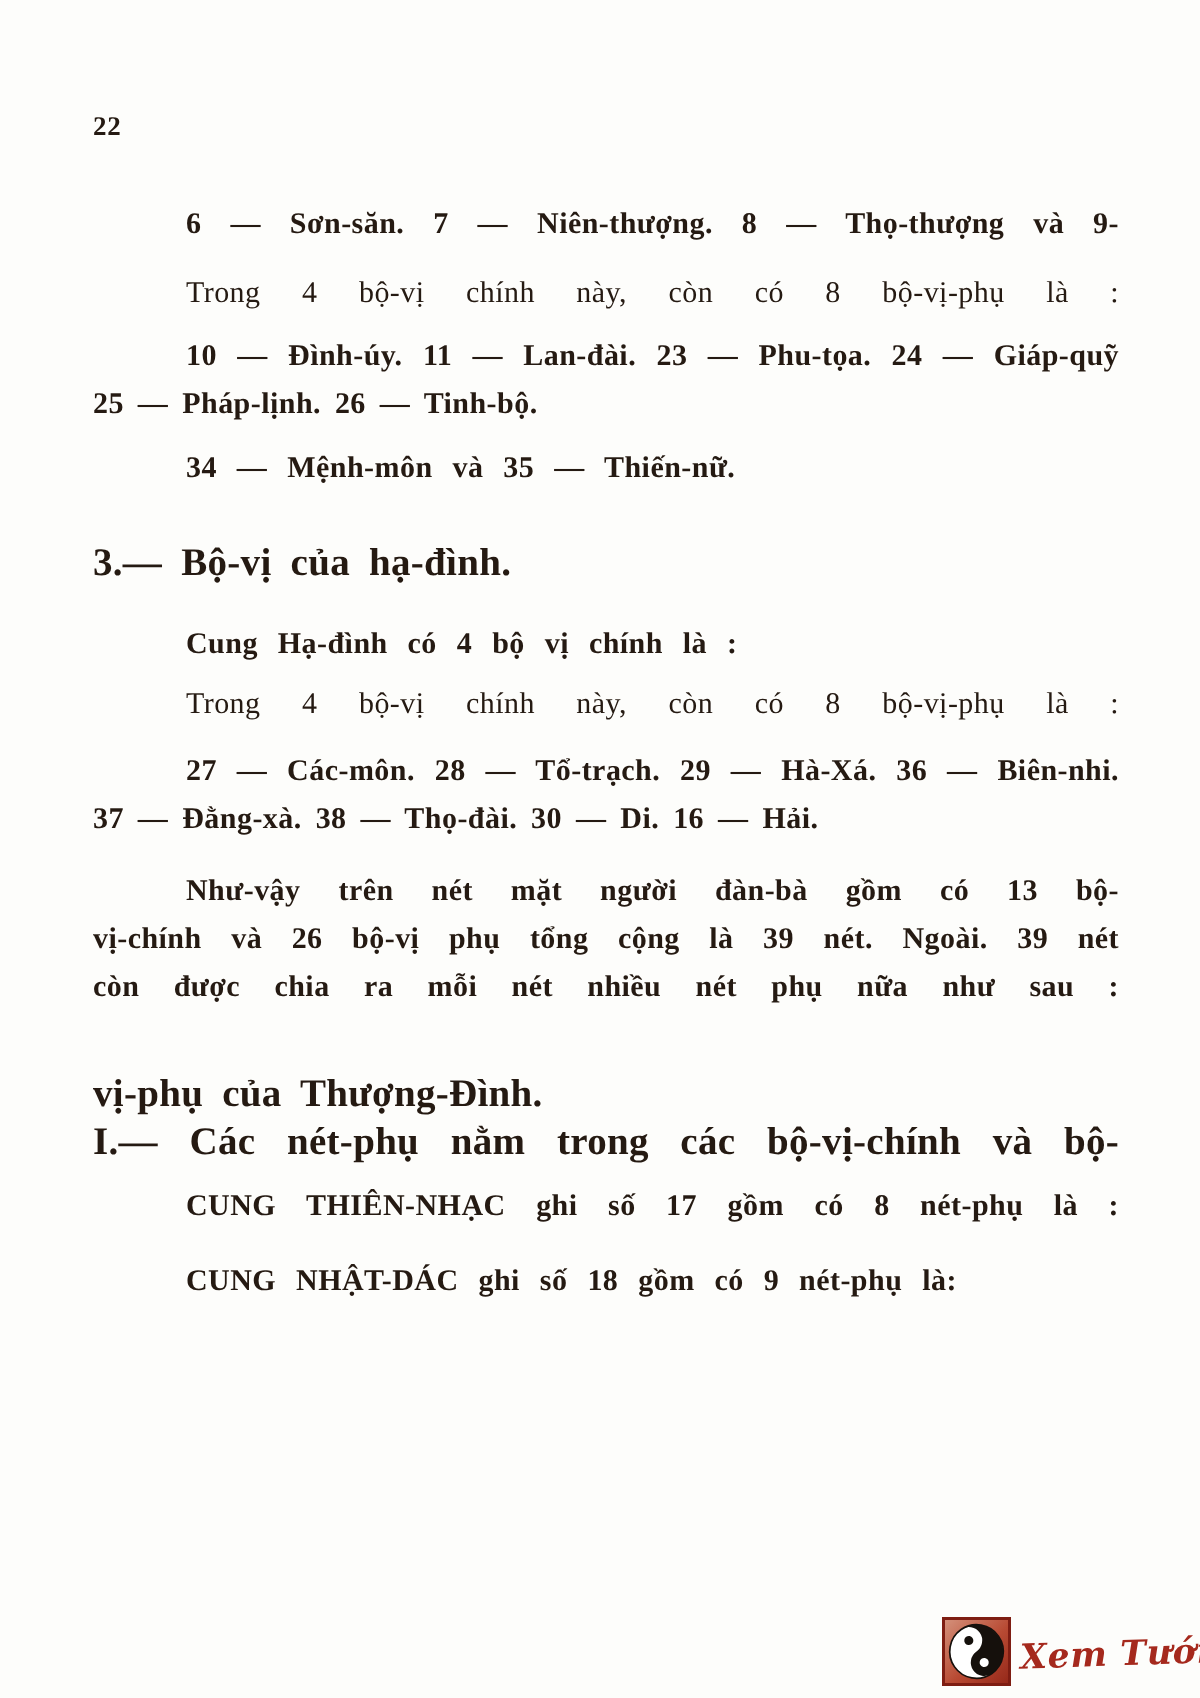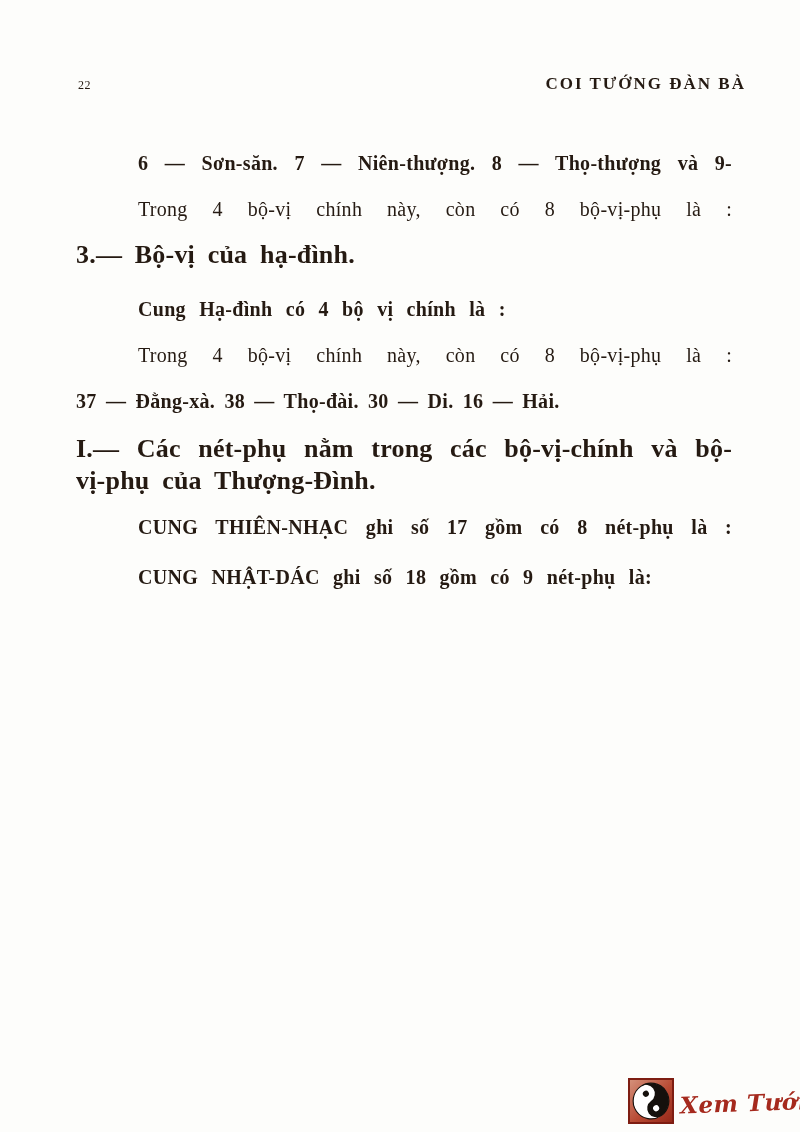--- a/index.html
+++ b/index.html
@@ -19,38 +19,37 @@
   .pageheader {
     position: absolute;
     left: 62px;
     top: 74px;
     width: 684px;
     display: flex;
     justify-content: space-between;
     align-items: baseline;
   }
   .pagenum {
-    font-weight: 400;
-    font-size: 12px;
-    margin-left: 16px;
+    font-weight: 700;
+    font-size: 18px;
     letter-spacing: 0.5px;
   }
   .headtitle {
     font-weight: 700;
     font-size: 17px;
     letter-spacing: 2px;
   }
   
   .content {
     position: absolute;
     left: 62px;
     top: 133px;
     width: 684px;
   }
-  .para { margin: 14px; }
+  .para { margin: 0; }
   .line {
     line-height: 32px;
     font-size: 20px;
     font-weight: 700;
     word-spacing: 4px;
     letter-spacing: 0.3px;
     white-space: normal;
   }
   .j {               
     text-align: justify;
@@ -112,56 +111,68 @@
     white-space: nowrap;
     transform: rotate(-2deg);
     letter-spacing: 0.5px;
   }
 </style>
 </head>
 <body>
 
 <div class="pageheader">
   <span class="pagenum">22</span>
-  <span class="headtitle">COI TƯỚNG ĐÀN BÀ</span>
 </div>
 
 <div class="content">
 
   <div class="para mb14">
     <div class="line j indent">6 — Sơn-săn. 7 — Niên-thượng. 8 — Thọ-thượng và 9-</div>
   </div>
 
   <div class="para ital mb10">
     <div class="line j indent">Trong 4 bộ-vị chính này, còn có 8 bộ-vị-phụ là :</div>
   </div>
 
+  <div class="para mb11">
+    <div class="line j indent">10 — Đình-úy. 11 — Lan-đài. 23 — Phu-tọa. 24 — Giáp-quỹ</div>
+    <div class="line">25 — Pháp-lịnh. 26 — Tinh-bộ.</div>
+  </div>
 
+  <div class="para wsp mb31">
+    <div class="line indent">34 — Mệnh-môn và 35 — Thiến-nữ.</div>
+  </div>
 
   <div class="para sanshead mb22">
     <div class="line">3.— Bộ-vị của hạ-đình.</div>
   </div>
 
   <div class="para wsp mb8">
     <div class="line indent">Cung Hạ-đình có 4 bộ vị chính là :</div>
   </div>
 
 
   <div class="para ital mb13">
     <div class="line j indent">Trong 4 bộ-vị chính này, còn có 8 bộ-vị-phụ là :</div>
   </div>
 
   <div class="para mb16">
+    <div class="line j indent">27 — Các-môn. 28 — Tổ-trạch. 29 — Hà-Xá. 36 — Biên-nhi.</div>
     <div class="line">37 — Đằng-xà. 38 — Thọ-đài. 30 — Di. 16 — Hải.</div>
   </div>
 
+  <div class="para mb39">
+    <div class="line j indent">Như-vậy trên nét mặt người đàn-bà gồm có 13 bộ-</div>
+    <div class="line j">vị-chính và 26 bộ-vị phụ tổng cộng là 39 nét. Ngoài. 39 nét</div>
+    <div class="line j">còn được chia ra mỗi nét nhiều nét phụ nữa như sau :</div>
+  </div>
 
   <div class="para sanshead mb11">
+    <div class="line">vị-phụ của Thượng-Đình.</div>
     <div class="line j">I.— Các nét-phụ nằm trong các bộ-vị-chính và bộ-</div>
-    <div class="line">vị-phụ của Thượng-Đình.</div>
   </div>
 
   <div class="para mb18">
     <div class="line j indent">CUNG THIÊN-NHẠC ghi số 17 gồm có 8 nét-phụ là :</div>
   </div>
 
 
   <div class="para wsp">
     <div class="line indent">CUNG NHẬT-DÁC ghi số 18 gồm có 9 nét-phụ là:</div>
   </div>

